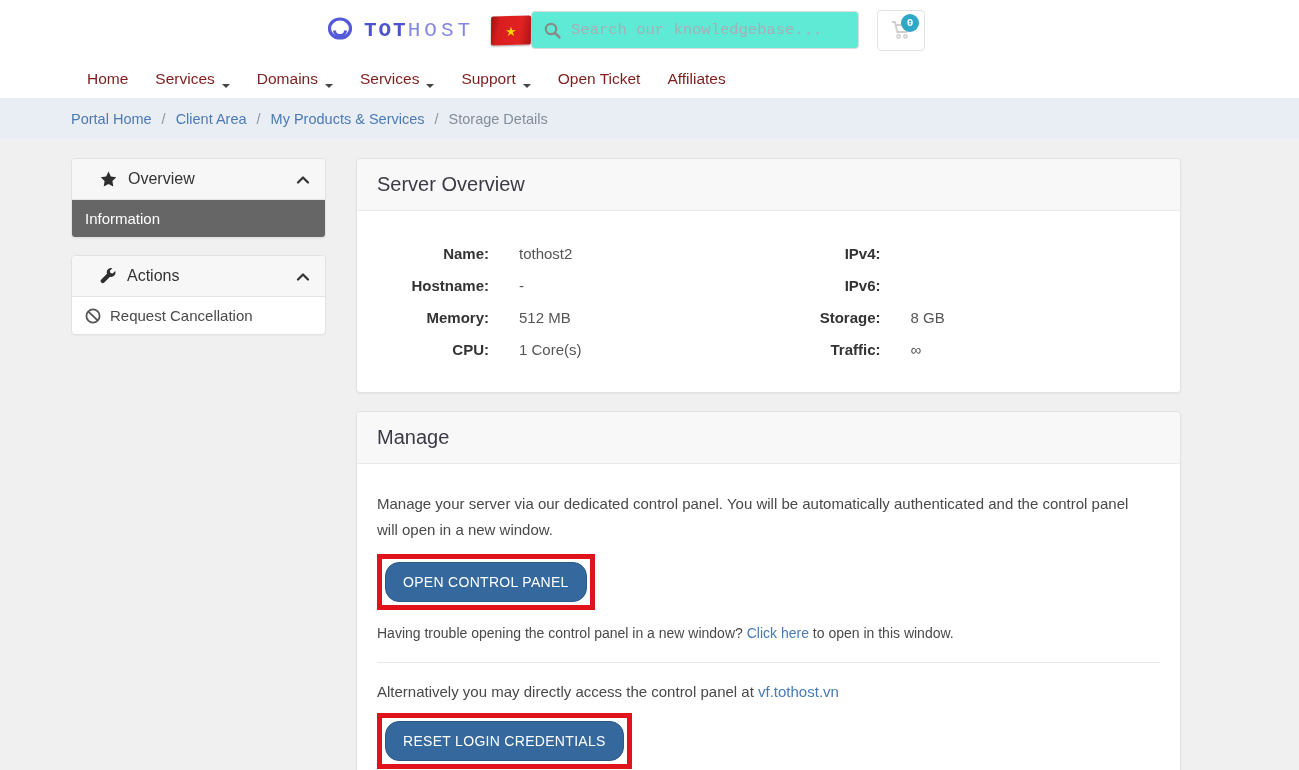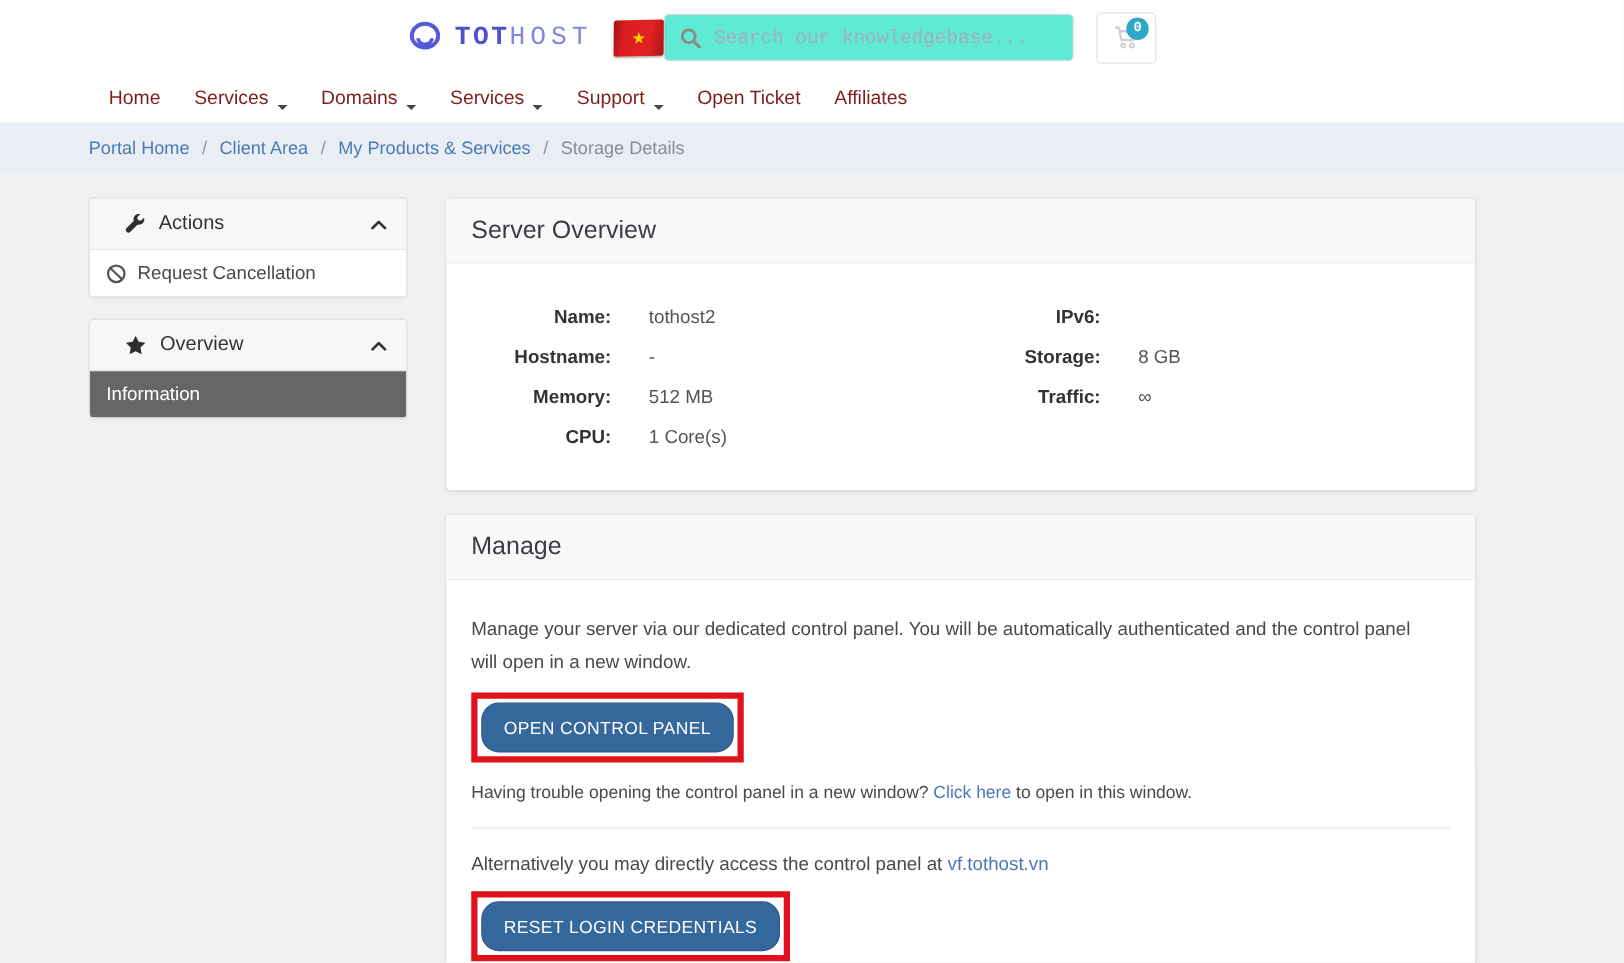--- a/index.html
+++ b/index.html
@@ -209,20 +209,41 @@
   <span class="crumb-sep">/</span>
   <span class="crumb-current">Storage Details</span>
 </div>
 
 <div class="content">
 
   <aside class="sidebar">
     <div class="panel">
       <div class="panel-header">
         <span>
+          <svg width="17" height="16" viewBox="0 0 17 16">
+            <path d="M8.5 0.5 l2.4 4.9 5.4 .8 -3.9 3.8 .9 5.4 -4.8 -2.5 -4.8 2.5 .9 -5.4 -3.9 -3.8 5.4 -.8 z" fill="#2e2e2e"></path>
+          </svg>
+        </span>
+        <span>Overview</span>
+        <span class="chev">
+          <svg width="14" height="9" viewBox="0 0 14 9">
+            <path d="M2 7.5 L7 2.5 L12 7.5" fill="none" stroke="#333" stroke-width="2.2" stroke-linecap="round" stroke-linejoin="round"></path>
+          </svg>
+        </span>
+      </div>
+      <div class="panel-list">
+        <div class="side-item active">
+          <span>Information</span>
+        </div>
+      </div>
+    </div>
+
+    <div class="panel">
+      <div class="panel-header">
+        <span>
           <svg width="16" height="16" viewBox="0 0 16 16">
             <path d="M15.2 3.1 l-2.5 2.5 -2.3 -0.6 -0.6 -2.3 2.5 -2.5 a4.3 4.3 0 0 0 -5.3 5.5 L1.3 11.4 a2.1 2.1 0 1 0 3.0 3.0 L10 8.7 a4.3 4.3 0 0 0 5.2 -5.6 z" fill="#2e2e2e"></path>
           </svg>
         </span>
         <span>Actions</span>
         <span class="chev">
           <svg width="14" height="9" viewBox="0 0 14 9">
             <path d="M2 7.5 L7 2.5 L12 7.5" fill="none" stroke="#333" stroke-width="2.2" stroke-linecap="round" stroke-linejoin="round"></path>
           </svg>
         </span>
@@ -232,41 +253,20 @@
           <span>
             <svg width="16" height="16" viewBox="0 0 16 16">
               <circle cx="8" cy="8" r="6.6" fill="none" stroke="#555" stroke-width="1.8"></circle>
               <line x1="3.4" y1="3.6" x2="12.6" y2="12.4" stroke="#555" stroke-width="1.8"></line>
             </svg>
           </span>
           <span>Request Cancellation</span>
         </div>
       </div>
     </div>
-
-    <div class="panel">
-      <div class="panel-header">
-        <span>
-          <svg width="17" height="16" viewBox="0 0 17 16">
-            <path d="M8.5 0.5 l2.4 4.9 5.4 .8 -3.9 3.8 .9 5.4 -4.8 -2.5 -4.8 2.5 .9 -5.4 -3.9 -3.8 5.4 -.8 z" fill="#2e2e2e"></path>
-          </svg>
-        </span>
-        <span>Overview</span>
-        <span class="chev">
-          <svg width="14" height="9" viewBox="0 0 14 9">
-            <path d="M2 7.5 L7 2.5 L12 7.5" fill="none" stroke="#333" stroke-width="2.2" stroke-linecap="round" stroke-linejoin="round"></path>
-          </svg>
-        </span>
-      </div>
-      <div class="panel-list">
-        <div class="side-item active">
-          <span>Information</span>
-        </div>
-      </div>
-    </div>
   </aside>
 
   <main class="main-col">
 
     <section class="card">
       <div class="card-header">Server Overview</div>
       <div class="card-body">
         <div class="fields">
           <div class="fields-col">
             <div class="field-row">
@@ -281,20 +281,24 @@
               <span class="field-label">Memory:</span>
               <span class="field-value">512 MB</span>
             </div>
             <div class="field-row">
               <span class="field-label">CPU:</span>
               <span class="field-value">1 Core(s)</span>
             </div>
           </div>
           <div class="fields-col">
             <div class="field-row">
+              <span class="field-label">IPv4:</span>
+              <span class="field-value"></span>
+            </div>
+            <div class="field-row">
               <span class="field-label">IPv6:</span>
               <span class="field-value"></span>
             </div>
             <div class="field-row">
               <span class="field-label">Storage:</span>
               <span class="field-value">8 GB</span>
             </div>
             <div class="field-row">
               <span class="field-label">Traffic:</span>
               <span class="field-value">∞</span>

